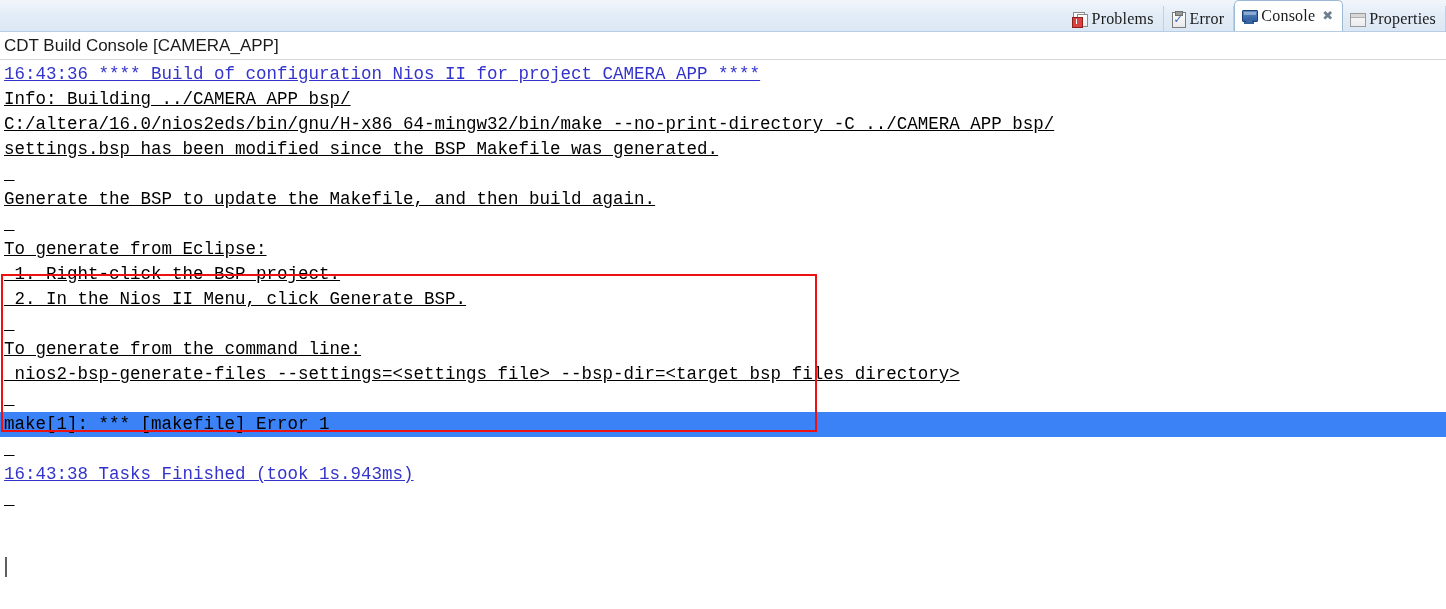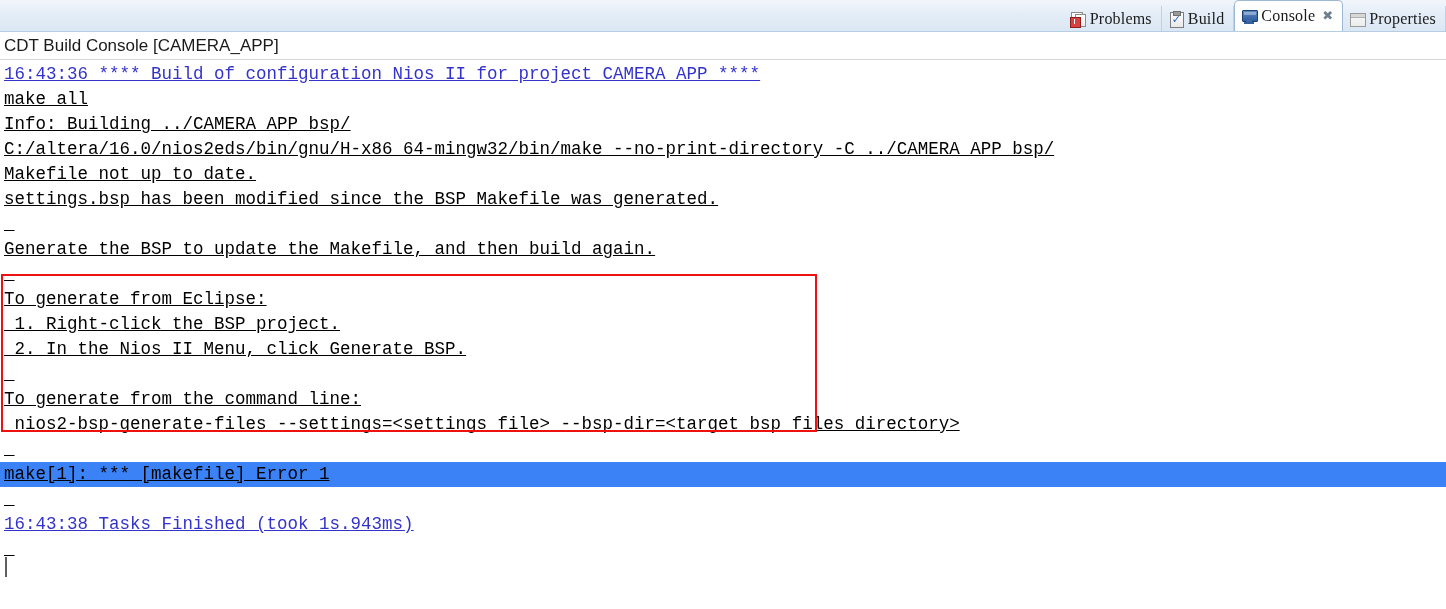--- a/index.html
+++ b/index.html
@@ -282,21 +282,21 @@
       </span>
       <span class="tlabel">Problems</span>
     </div>
 
     <div class="tab inactive">
       <span class="ticon ic-tasks">
         <span class="board"></span>
           <span class="clip"></span>
           <span class="check">✓</span>
       </span>
-      <span class="tlabel">Build</span>
+      <span class="tlabel">Error</span>
     </div>
 
     <div class="tab active">
       <span class="ticon ic-console">
         <span class="screen"></span>
           <span class="stand"></span>
           <span class="base"></span>
       </span>
       <span class="tlabel">Console</span>
       <span class="closeglyph">✖</span>
@@ -376,24 +376,22 @@
     </div>
 
   </div>
 </div>
 
 <div class="console-title">CDT Build Console [CAMERA_APP]</div>
 
 <div class="console-body">
   <div id="console-lines">
       <div class="cline blue">16:43:36 **** Build of configuration Nios II for project CAMERA_APP ****</div>
-      <div class="cline">make all</div>
       <div class="cline">Info: Building ../CAMERA_APP_bsp/</div>
       <div class="cline">C:/altera/16.0/nios2eds/bin/gnu/H-x86_64-mingw32/bin/make --no-print-directory -C ../CAMERA_APP_bsp/</div>
-      <div class="cline">Makefile not up to date.</div>
       <div class="cline">settings.bsp has been modified since the BSP Makefile was generated.</div>
       <div class="cline">&nbsp;</div>
       <div class="cline">Generate the BSP to update the Makefile, and then build again.</div>
       <div class="cline">&nbsp;</div>
       <div class="cline">To generate from Eclipse:</div>
       <div class="cline"> 1. Right-click the BSP project.</div>
       <div class="cline"> 2. In the Nios II Menu, click Generate BSP.</div>
       <div class="cline">&nbsp;</div>
       <div class="cline">To generate from the command line:</div>
       <div class="cline"> nios2-bsp-generate-files --settings=&lt;settings file&gt; --bsp-dir=&lt;target bsp files directory&gt;</div>

